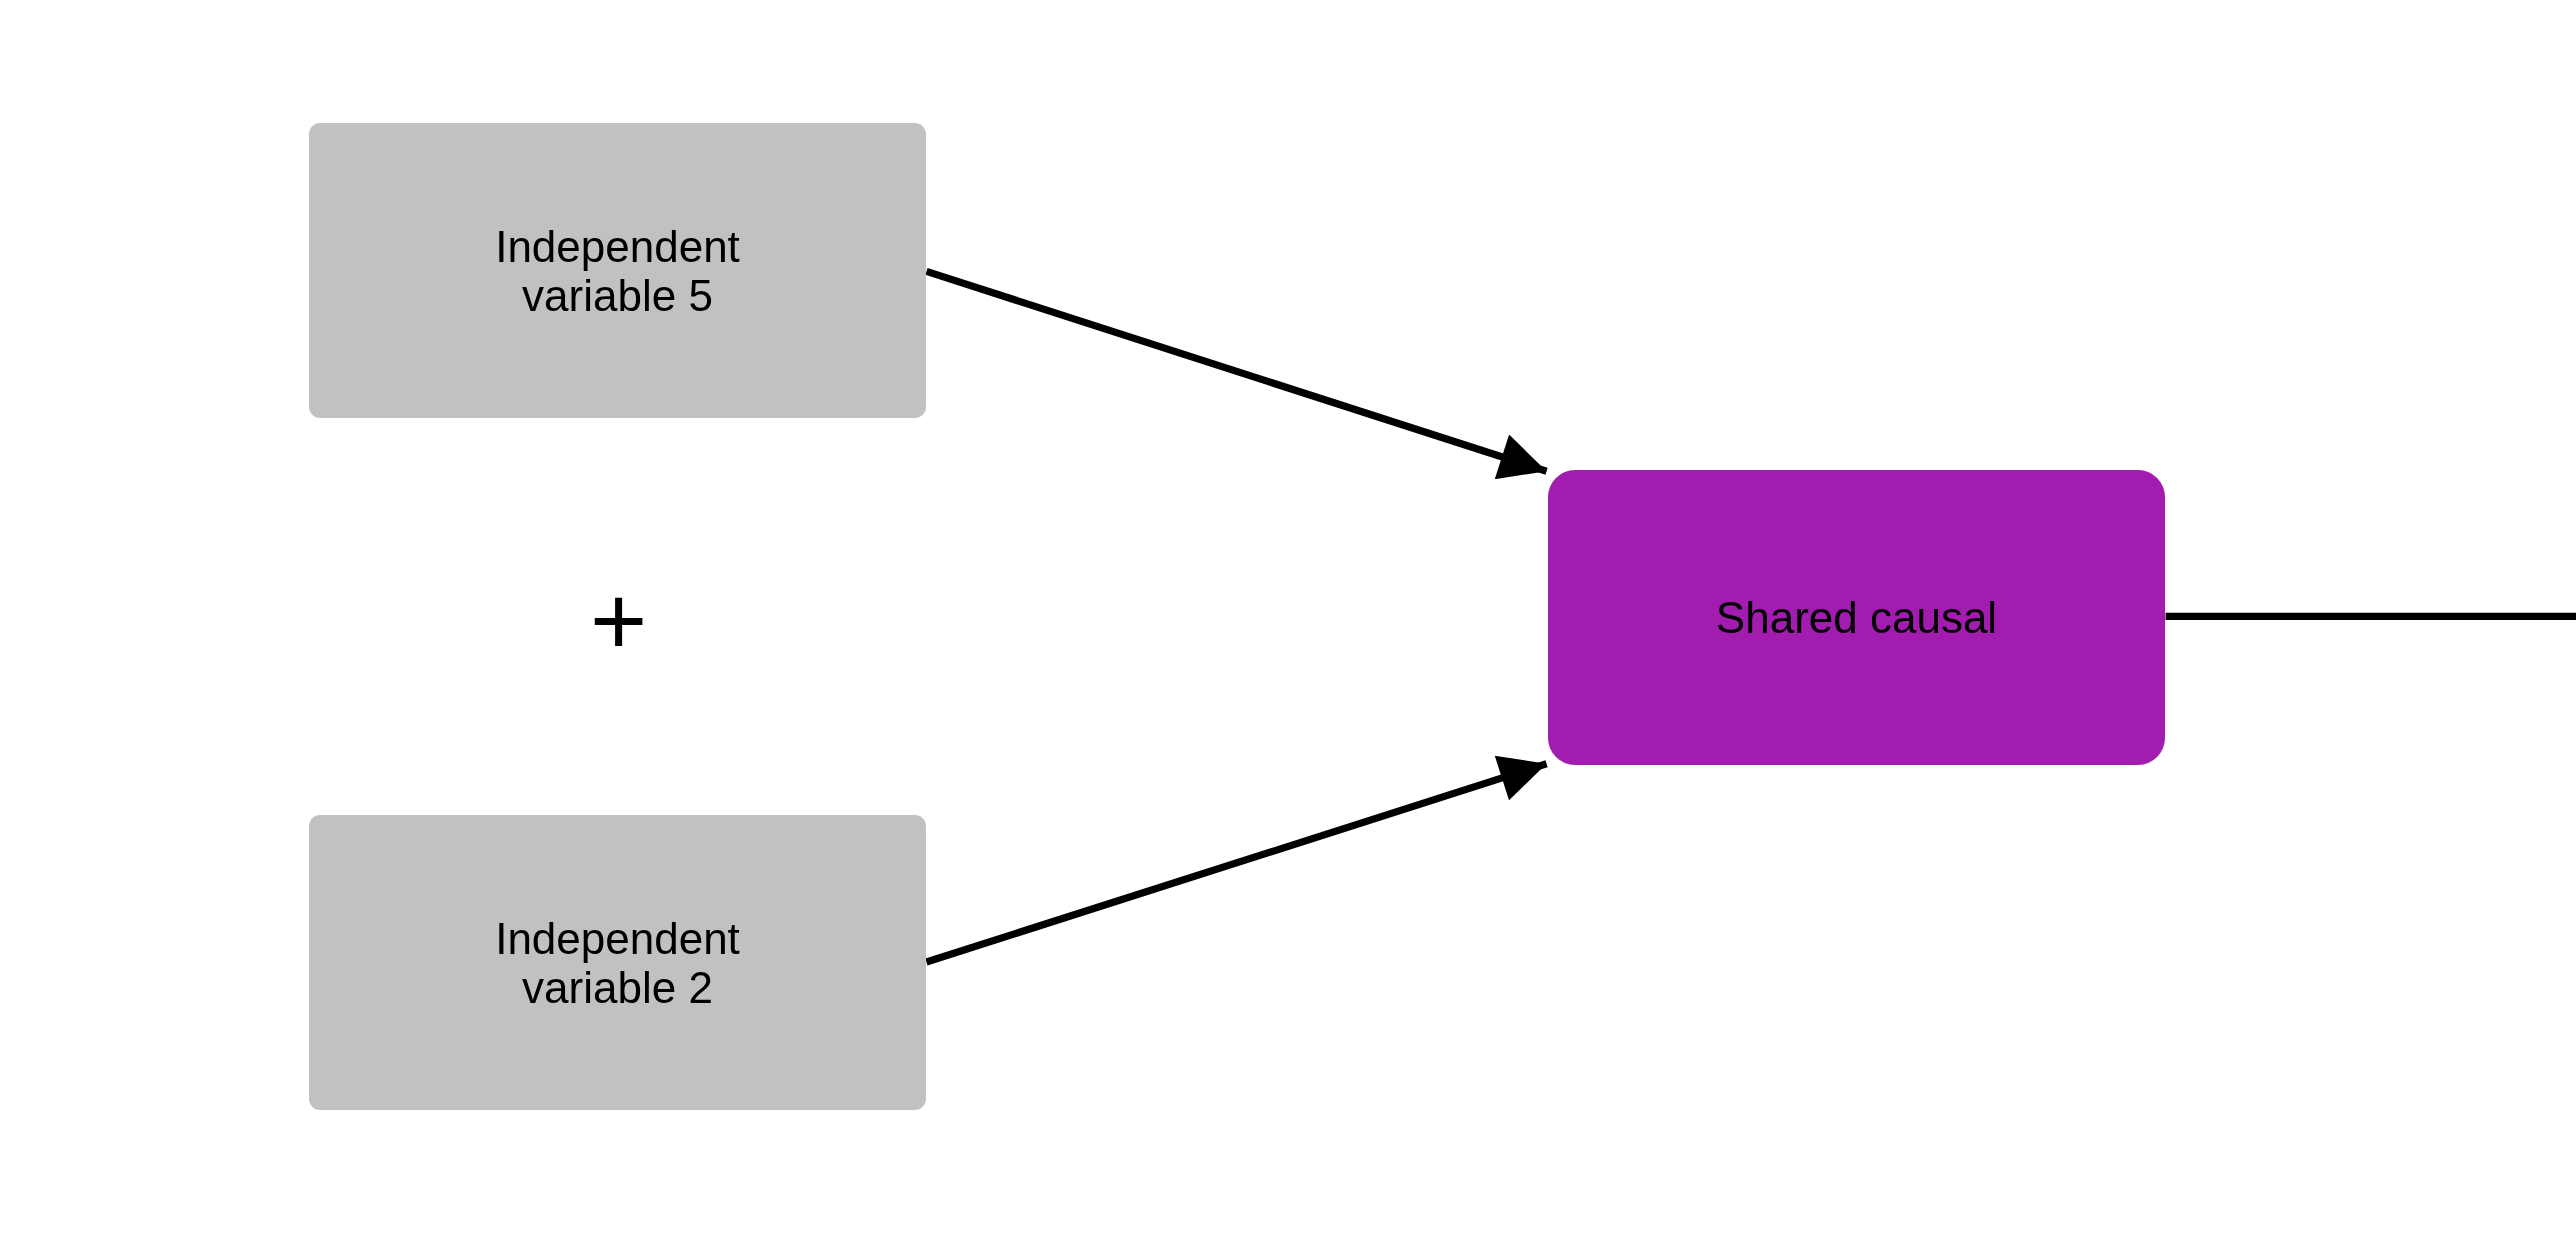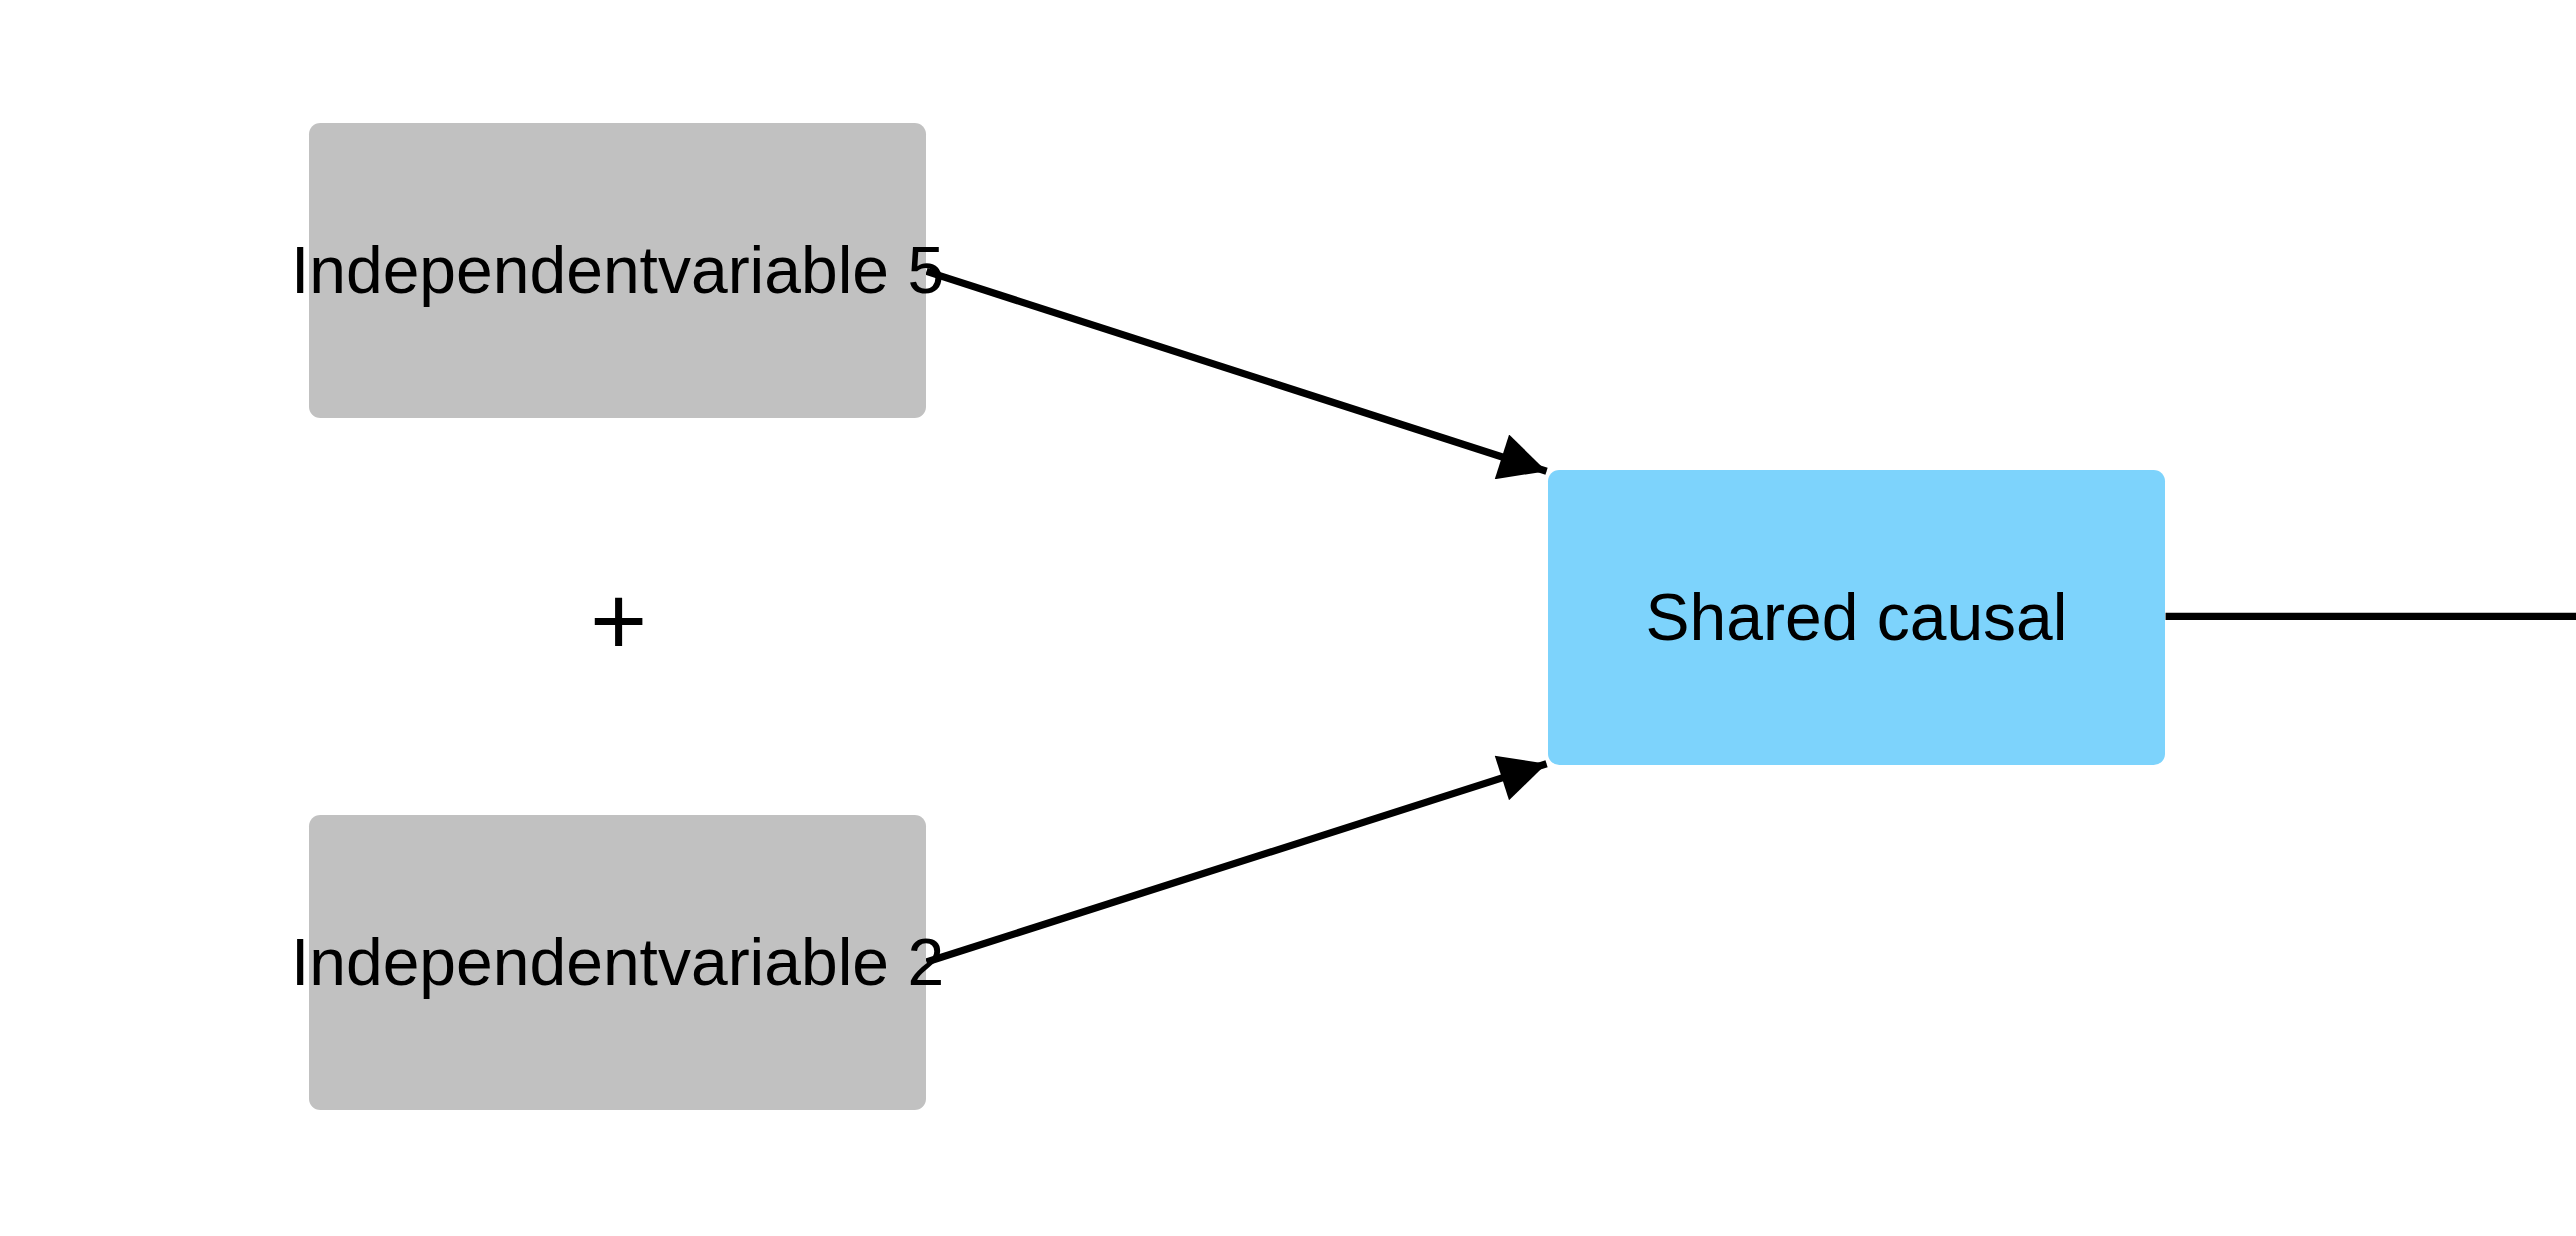--- a/index.html
+++ b/index.html
@@ -20,26 +20,26 @@
     left: 0; top: 0;
     width: 3709px;
     height: 1236px;
   }
   .node {
     position: absolute;
     width: 617px;
     height: 295px;
     border-radius: 11.3px;
     display: flex;
-    flex-direction: row;
+    flex-direction: column;
     align-items: center;
     justify-content: center;
     text-align: center;
     color: #000000;
-    font-size: 66px;
+    font-size: 44px;
     line-height: 49px;
   }
   .node .label-line {
     display: block;
     white-space: nowrap;
   }
   #node-iv1  { left: 309px;  top: 123px;  }
   #node-iv2  { left: 309px;  top: 815px; }
   #node-mech { left: 1548px; top: 470px;  }
   .plus-operator {
@@ -76,18 +76,18 @@
     <span class="label-line">variable 5</span>
   </div>
 
   <div class="plus-operator">+</div>
 
   <div class="node" id="node-iv2" style="background-color: rgb(193, 193, 193);">
     <span class="label-line">Independent</span>
     <span class="label-line">variable 2</span>
   </div>
 
-  <div class="node" id="node-mech" style="background-color: #7dd3fc;">
+  <div class="node" id="node-mech" style="background-color: #a21caf; border-radius: 27px;">
     <span class="label-line">Shared causal</span>
   </div>
 
 </div>
 
 
 </body></html>

